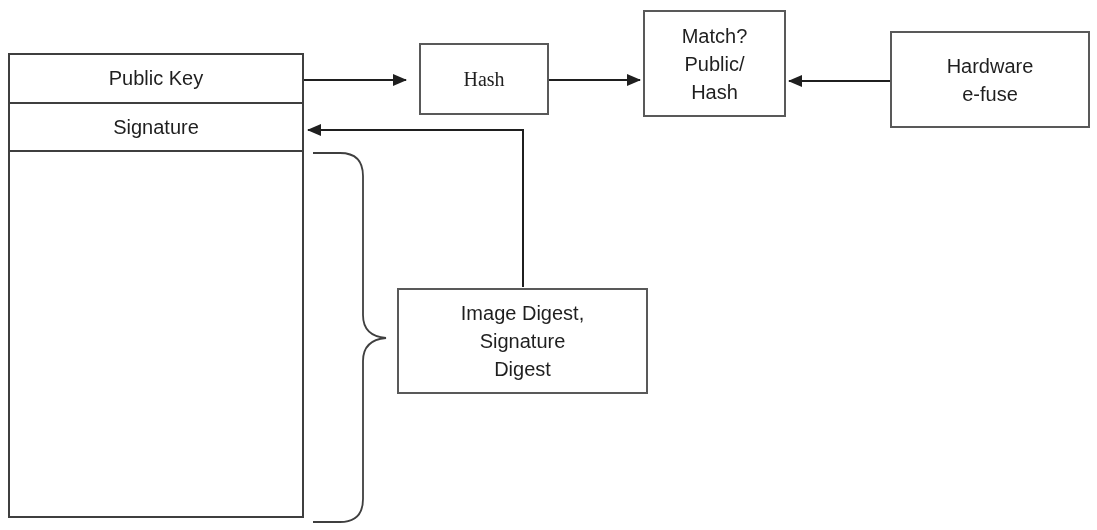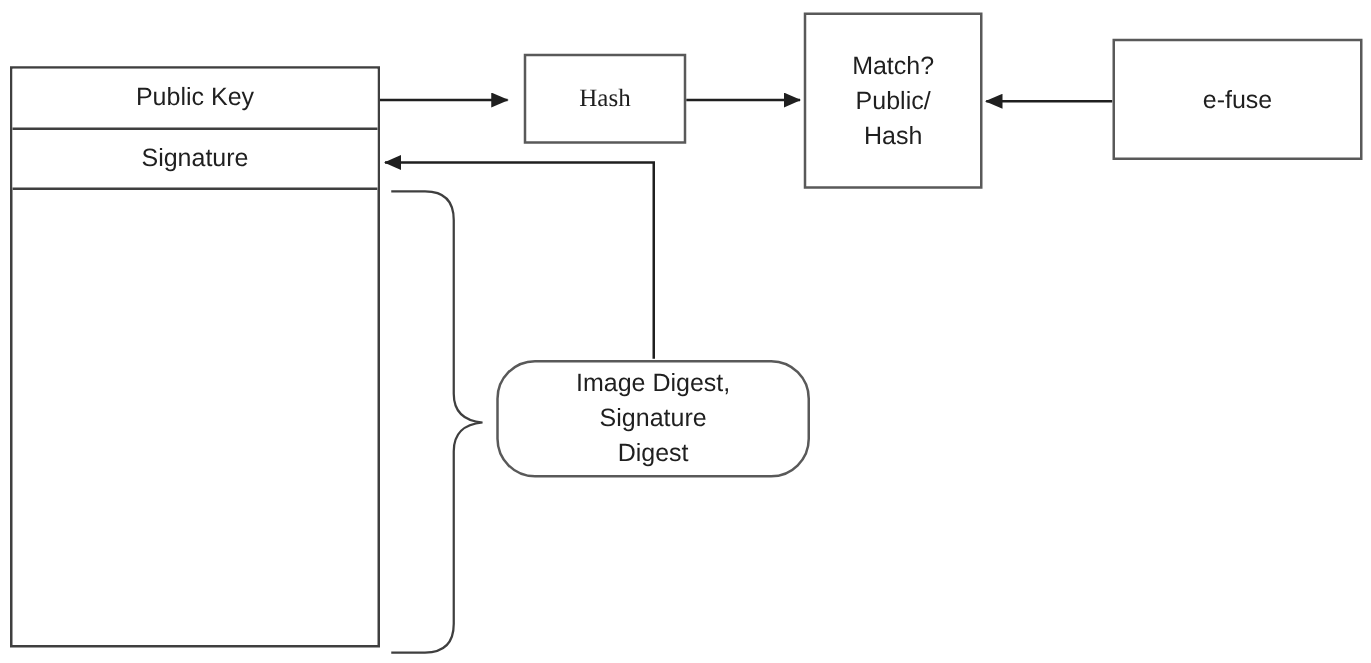--- a/index.html
+++ b/index.html
@@ -46,23 +46,23 @@
     display: flex;
     align-items: center;
     justify-content: center;
     font-size: 20px;
     background: #ffffff;
   }
   .stack-cell.pk { height: 49px; border-bottom: 2px solid #3f3f3f; }
   .stack-cell.sig { height: 48px; border-bottom: 2px solid #3f3f3f; }
   .stack-cell.img { flex: 1; }
   .hash-box   { left: 419px; top: 43px;  width: 130px; height: 72px; font-family: Liberation Serif, serif; }
-  .match-box  { left: 643px; top: 10px;  width: 143px; height: 141px; }
+  .match-box  { left: 643px; top: 10px;  width: 143px; height: 107px; }
   .efuse-box  { left: 890px; top: 31px;  width: 200px; height: 97px; }
-  .digest-box { left: 397px; top: 288px; width: 251px; height: 94px; border-radius: 31px; }
+  .digest-box { left: 397px; top: 288px; width: 251px; height: 106px; }
 </style>
 </head>
 <body>
 
 <div class="stage">
 
   <svg class="connectors" viewBox="0 0 1097 530" xmlns="http://www.w3.org/2000/svg">
     <defs>
       <marker id="arrowhead" viewBox="0 0 14 12" markerWidth="14" markerHeight="12" refX="13" refY="6" orient="auto" markerUnits="userSpaceOnUse">
         <path d="M0,0 L14,6 L0,12 Z" fill="#1f1f1f"></path>
@@ -95,20 +95,21 @@
     <span>Hash</span>
   </div>
 
   <div class="box match-box">
     <div>Match?</div>
     <div>Public/</div>
     <div>Hash</div>
   </div>
 
   <div class="box efuse-box">
+    <div>Hardware</div>
     <div>e-fuse</div>
   </div>
 
   <div class="box digest-box">
     <div>Image Digest,</div>
     <div>Signature</div>
     <div>Digest</div>
   </div>
 
 </div>

